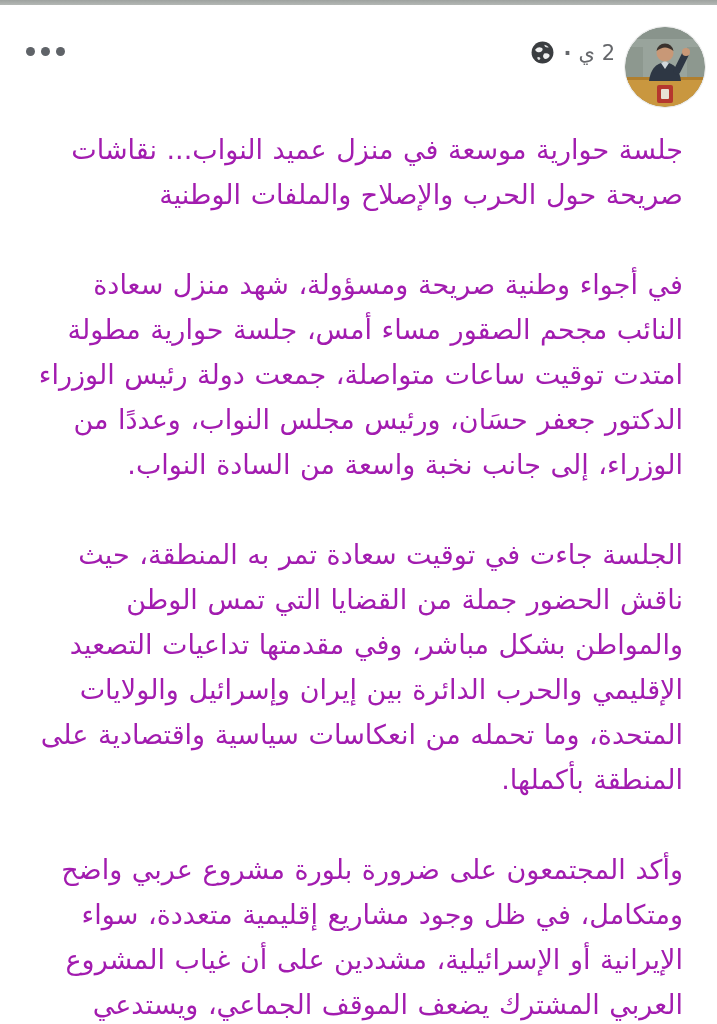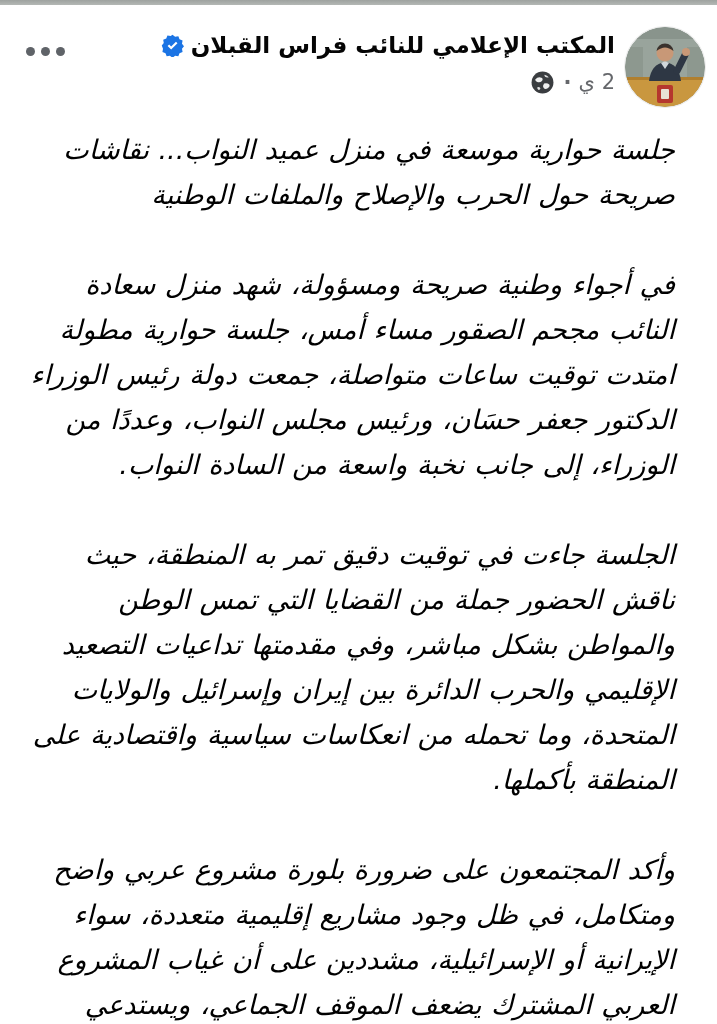--- a/index.html
+++ b/index.html
@@ -90,26 +90,25 @@
     width: 9px;
     height: 9px;
     border-radius: 50%;
     background: #5f6368;
   }
   .post-body {
     padding: 20px 26px 0 26px;
     text-align: right;
   }
   .post-body p {
-    margin: 0 16px 45px 0;
+    margin: 0 8px 45px 0;
     font-size: 27px;
     line-height: 45px;
-    color: #000000;
+    color: #a21caf;
     word-spacing: 1px;
-    font-style: italic;
   }
   .post-body p:last-child {
     margin-bottom: 0;
   }
 </style>
 </head>
 <body>
 
 <div class="page">
 
@@ -139,29 +138,20 @@
             <circle cx="40" cy="26" r="8.5" fill="#c89877"></circle>
             <path d="M31.5 24 Q33 16.5 40 16.5 Q47 16.5 48.5 24 Q44 20.5 40 20.5 Q36 20.5 31.5 24 Z" fill="#3a322d"></path>
             <path d="M52 44 L60 28" stroke="#2e3744" stroke-width="7" stroke-linecap="round"></path>
             <circle cx="61" cy="25" r="4" fill="#c89877"></circle>
           </g>
         </svg>
       </span>
     </div>
 
     <div class="header-info">
-      <div class="author-row">
-        <span class="author-name">المكتب الإعلامي للنائب فراس القبلان</span>
-        <span class="verified-badge">
-          <svg viewBox="0 0 24 24" width="23" height="23">
-            <path fill="#1b74e4" d="M12 .8l2.7 2.1 3.4-.6 1.2 3.2 3.2 1.2-.6 3.4 2.1 2.7-2.1 2.7.6 3.4-3.2 1.2-1.2 3.2-3.4-.6-2.7 2.1-2.7-2.1-3.4.6-1.2-3.2-3.2-1.2.6-3.4L.8 12l2.1-2.7-.6-3.4 3.2-1.2 1.2-3.2 3.4.6z"></path>
-            <path fill="#ffffff" d="M10.6 16.2l-3.7-3.7 1.6-1.6 2.1 2.1 5-5 1.6 1.6z"></path>
-          </svg>
-        </span>
-      </div>
       <div class="meta-row">
         <span>2 ي</span>
         <span class="meta-sep">·</span>
         <span class="globe-icon">
           <svg viewBox="0 0 24 24" width="25" height="25">
             <circle cx="12" cy="12" r="10.5" fill="#3a3d40"></circle>
             <path d="M5 9 Q8 6 11 7.5 Q13 8.5 11.5 10.5 Q9.5 12.5 7 11.5 Q5 10.8 5 9 Z" fill="#ffffff" opacity="0.92"></path>
             <path d="M13.5 13 Q16.5 12 18.5 14 Q19.5 16 17 17.5 Q14.5 19 13 17 Q12 15 13.5 13 Z" fill="#ffffff" opacity="0.92"></path>
             <path d="M14 4.5 Q16.5 5 18 7 Q16 7.5 14.5 6.5 Q13.5 5.5 14 4.5 Z" fill="#ffffff" opacity="0.85"></path>
             <path d="M7 16.5 Q9 16 10 17.5 Q9.5 19.5 8 19 Q6.8 18 7 16.5 Z" fill="#ffffff" opacity="0.85"></path>
@@ -174,17 +164,17 @@
       <span class="dot"></span>
       <span class="dot"></span>
       <span class="dot"></span>
     </div>
 
   </div>
 
   <div class="post-body">
     <p>جلسة حوارية موسعة في منزل عميد النواب... نقاشات صريحة حول الحرب والإصلاح والملفات الوطنية</p>
     <p>في أجواء وطنية صريحة ومسؤولة، شهد منزل  سعادة النائب مجحم الصقور  مساء أمس، جلسة حوارية مطولة امتدت توقيت ساعات متواصلة، جمعت دولة رئيس الوزراء الدكتور جعفر حسَان، ورئيس مجلس النواب، وعددًا من الوزراء، إلى جانب نخبة واسعة من السادة النواب.</p>
-    <p>الجلسة جاءت في توقيت دقيق تمر به المنطقة، حيث ناقش الحضور جملة من القضايا التي تمس الوطن والمواطن بشكل مباشر، وفي مقدمتها تداعيات التصعيد الإقليمي والحرب الدائرة بين إيران وإسرائيل والولايات المتحدة، وما تحمله من انعكاسات سياسية واقتصادية على المنطقة بأكملها.</p>
+    <p>الجلسة جاءت في توقيت سعادة تمر به المنطقة، حيث ناقش الحضور جملة من القضايا التي تمس الوطن والمواطن بشكل مباشر، وفي مقدمتها تداعيات التصعيد الإقليمي والحرب الدائرة بين إيران وإسرائيل والولايات المتحدة، وما تحمله من انعكاسات سياسية واقتصادية على المنطقة بأكملها.</p>
     <p>وأكد المجتمعون على ضرورة بلورة مشروع عربي واضح ومتكامل، في ظل وجود مشاريع إقليمية متعددة، سواء الإيرانية أو الإسرائيلية، مشددين على أن غياب المشروع العربي المشترك يضعف الموقف الجماعي، ويستدعي العمل الجاد نحو تعزيز التكامل العربي، بما يشمل تسهيل حركة الأفراد والبضائع وفتح آفاق أوسع للتعاون بين الدول العربية.</p>
   </div>
 
 </div>
 
 </body></html>

